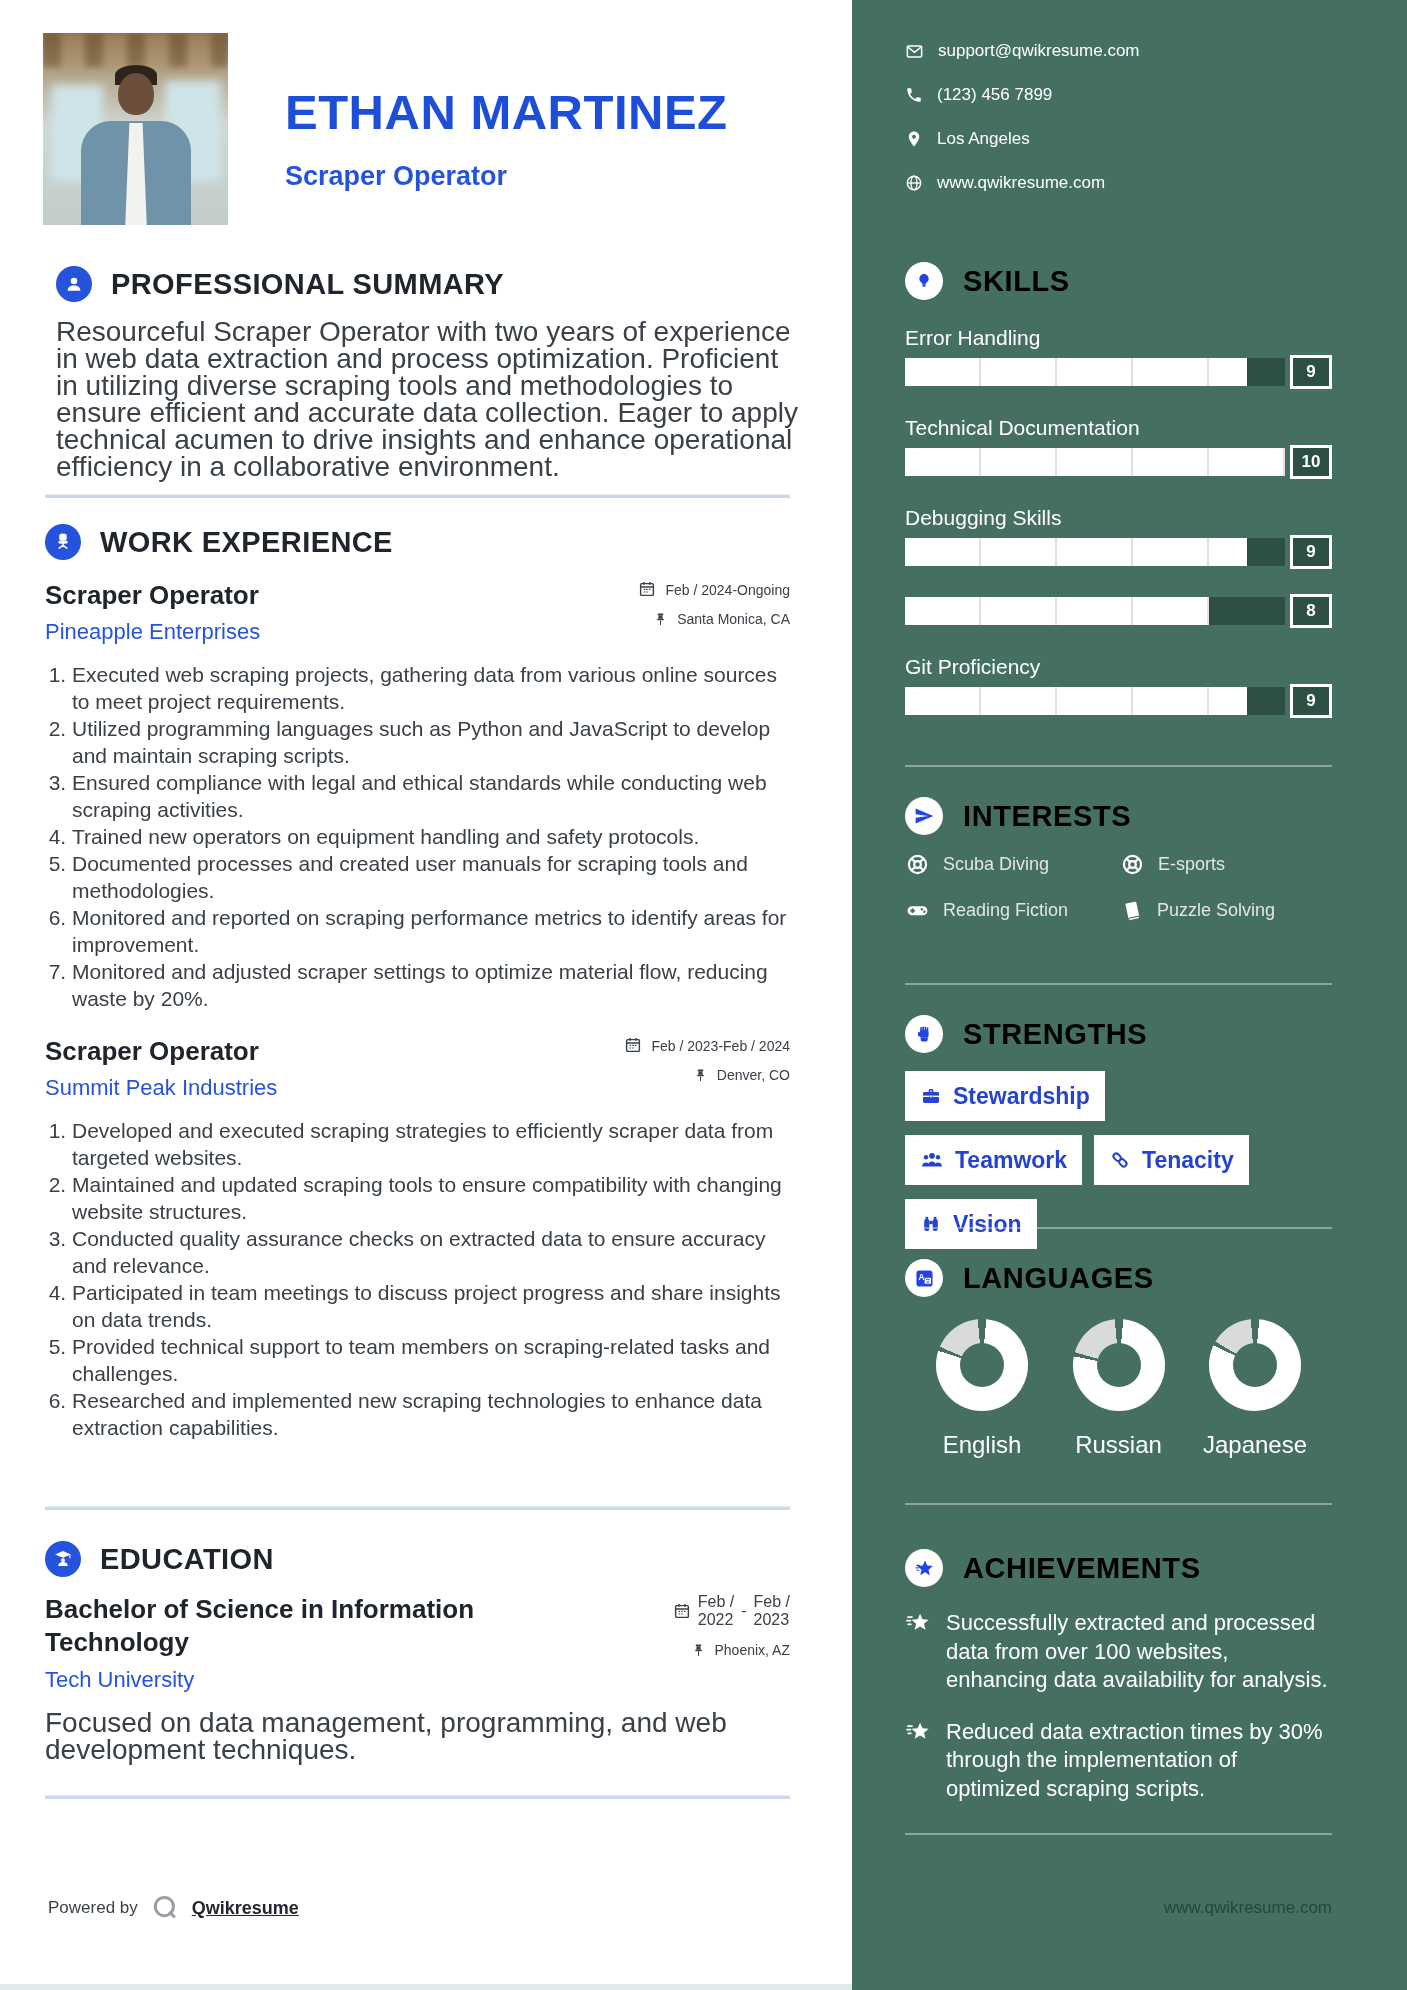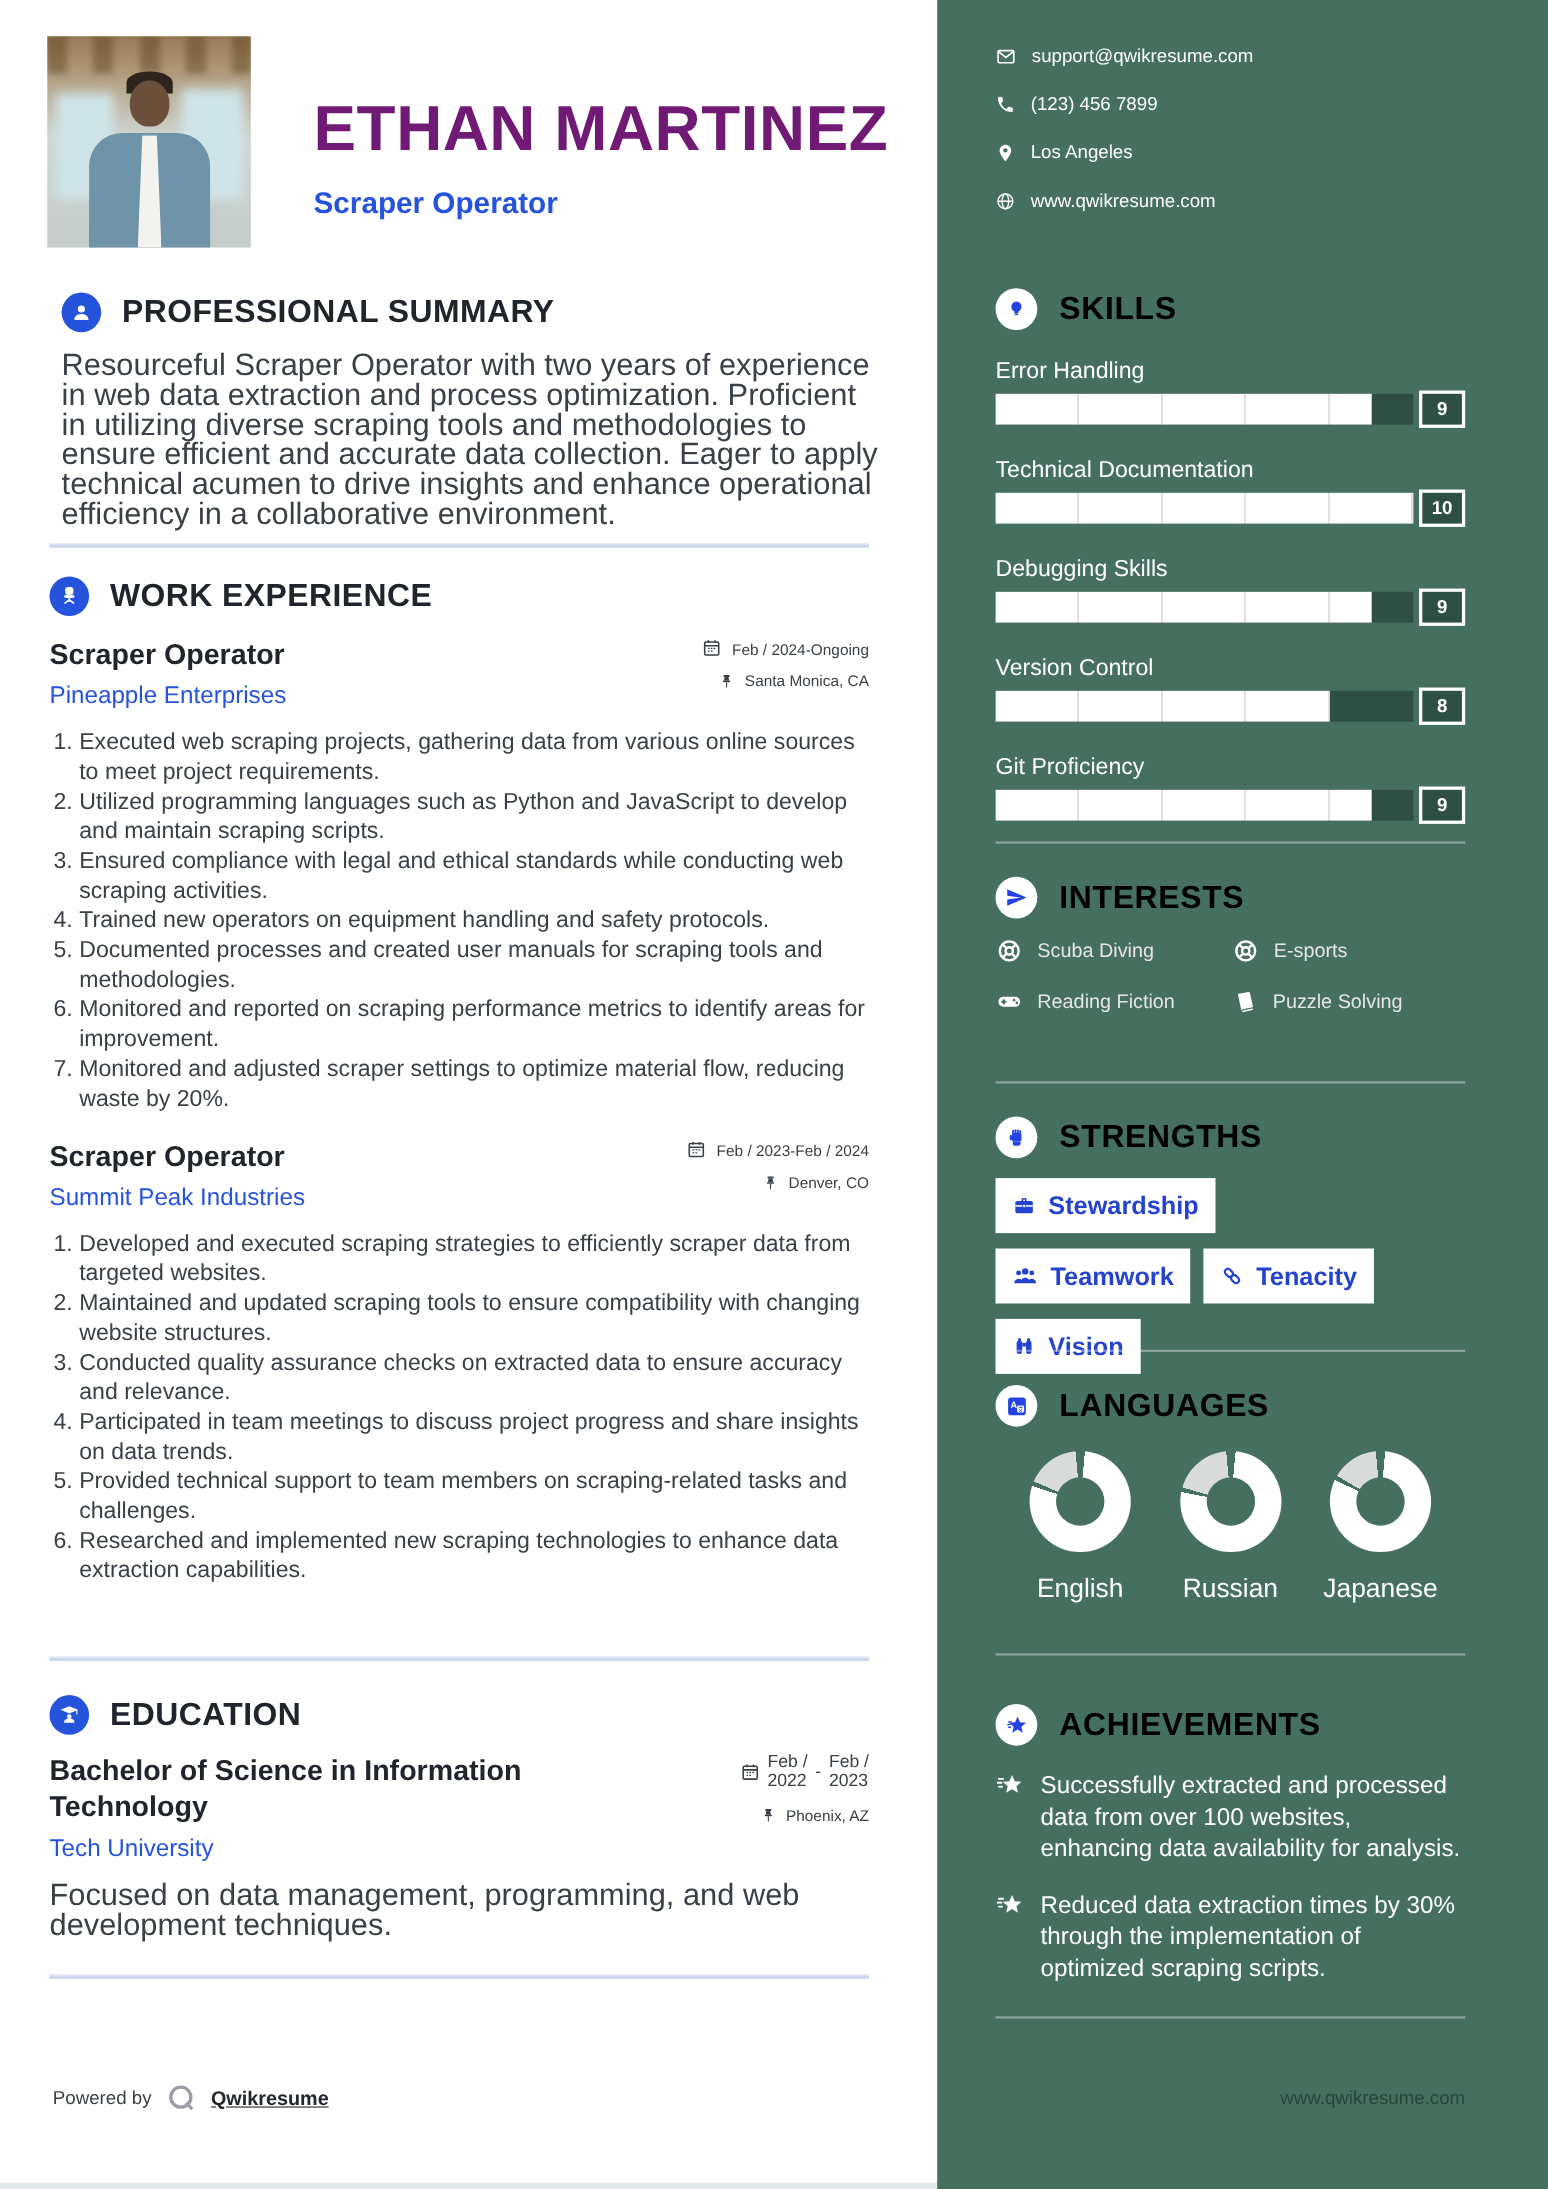--- a/index.html
+++ b/index.html
@@ -8,21 +8,21 @@
   .abs{position:absolute;}
   
   .photo{left:43px;top:33px;width:185px;height:192px;overflow:hidden;background:linear-gradient(180deg,#8a6f4e 0%,#b3a184 20%,#cfd6d2 48%,#c2ccc9 100%);}
   .photo .pane{position:absolute;background:#cfe4e8;filter:blur(5px);}
   .photo .beam{position:absolute;left:0;top:0;right:0;height:34px;background:repeating-linear-gradient(90deg,rgba(110,82,45,.55) 0 18px,rgba(180,150,105,.35) 18px 42px);filter:blur(3px);}
   .photo .head{position:absolute;left:75px;top:40px;width:36px;height:42px;border-radius:50% 50% 46% 46%;background:#6b4f3a;}
   .photo .hair{position:absolute;left:72px;top:32px;width:42px;height:20px;border-radius:50% 50% 0 0;background:#2e241c;}
   .photo .body{position:absolute;left:38px;top:88px;width:110px;height:110px;border-radius:30px 30px 0 0;background:#6f93a8;}
   .photo .shirt{position:absolute;left:82px;top:90px;width:22px;height:108px;background:#f2f2ee;clip-path:polygon(20% 0,80% 0,100% 100%,0 100%);}
   .name-block{left:285px;top:88px;}
-  h1.name{margin:0;font-size:58px;font-weight:800;letter-spacing:.5px;color:#701a75;line-height:1;}
+  h1.name{margin:0;font-size:49px;font-weight:800;letter-spacing:.5px;color:#1d4ed8;line-height:1;}
   .job-sub{margin-top:24px;font-size:27px;font-weight:600;color:#2553DB;}
   .sec-head{display:flex;align-items:center;gap:19px;}
   .sec-ico{width:36px;height:36px;border-radius:50%;background:#2553DB;display:flex;align-items:center;justify-content:center;flex:none;}
   .sec-title{font-size:29px;font-weight:700;color:#20252D;letter-spacing:.4px;}
   .para{font-size:28px;line-height:27px;color:#3A4048;}
   .ldiv{height:3px;background:#CCD7EE;border-top:1px solid #E9EDF6;}
   .jobhead{display:flex;justify-content:space-between;align-items:flex-start;}
   .jtitle{font-size:26px;font-weight:700;color:#20252D;line-height:31px;}
   .jcompany{margin-top:8px;font-size:22px;color:#2553DB;line-height:26px;}
   .jmeta{text-align:right;display:flex;flex-direction:column;gap:13px;align-items:flex-end;}
@@ -321,21 +321,20 @@
           </div>
           <div class="skill-badge">10</div>
         </div>
       <div class="skill-label">Debugging Skills</div>
       <div class="skill-row">
           <div class="skill-track">
             <div class="skill-fill" style="width: 342px;"></div>
           </div>
           <div class="skill-badge">9</div>
         </div>
-      <div class="skill-label">Version Control</div>
       <div class="skill-row">
           <div class="skill-track">
             <div class="skill-fill" style="width: 304px;"></div>
           </div>
           <div class="skill-badge">8</div>
         </div>
       <div class="skill-label">Git Proficiency</div>
       <div class="skill-row">
           <div class="skill-track">
             <div class="skill-fill" style="width: 342px;"></div>

